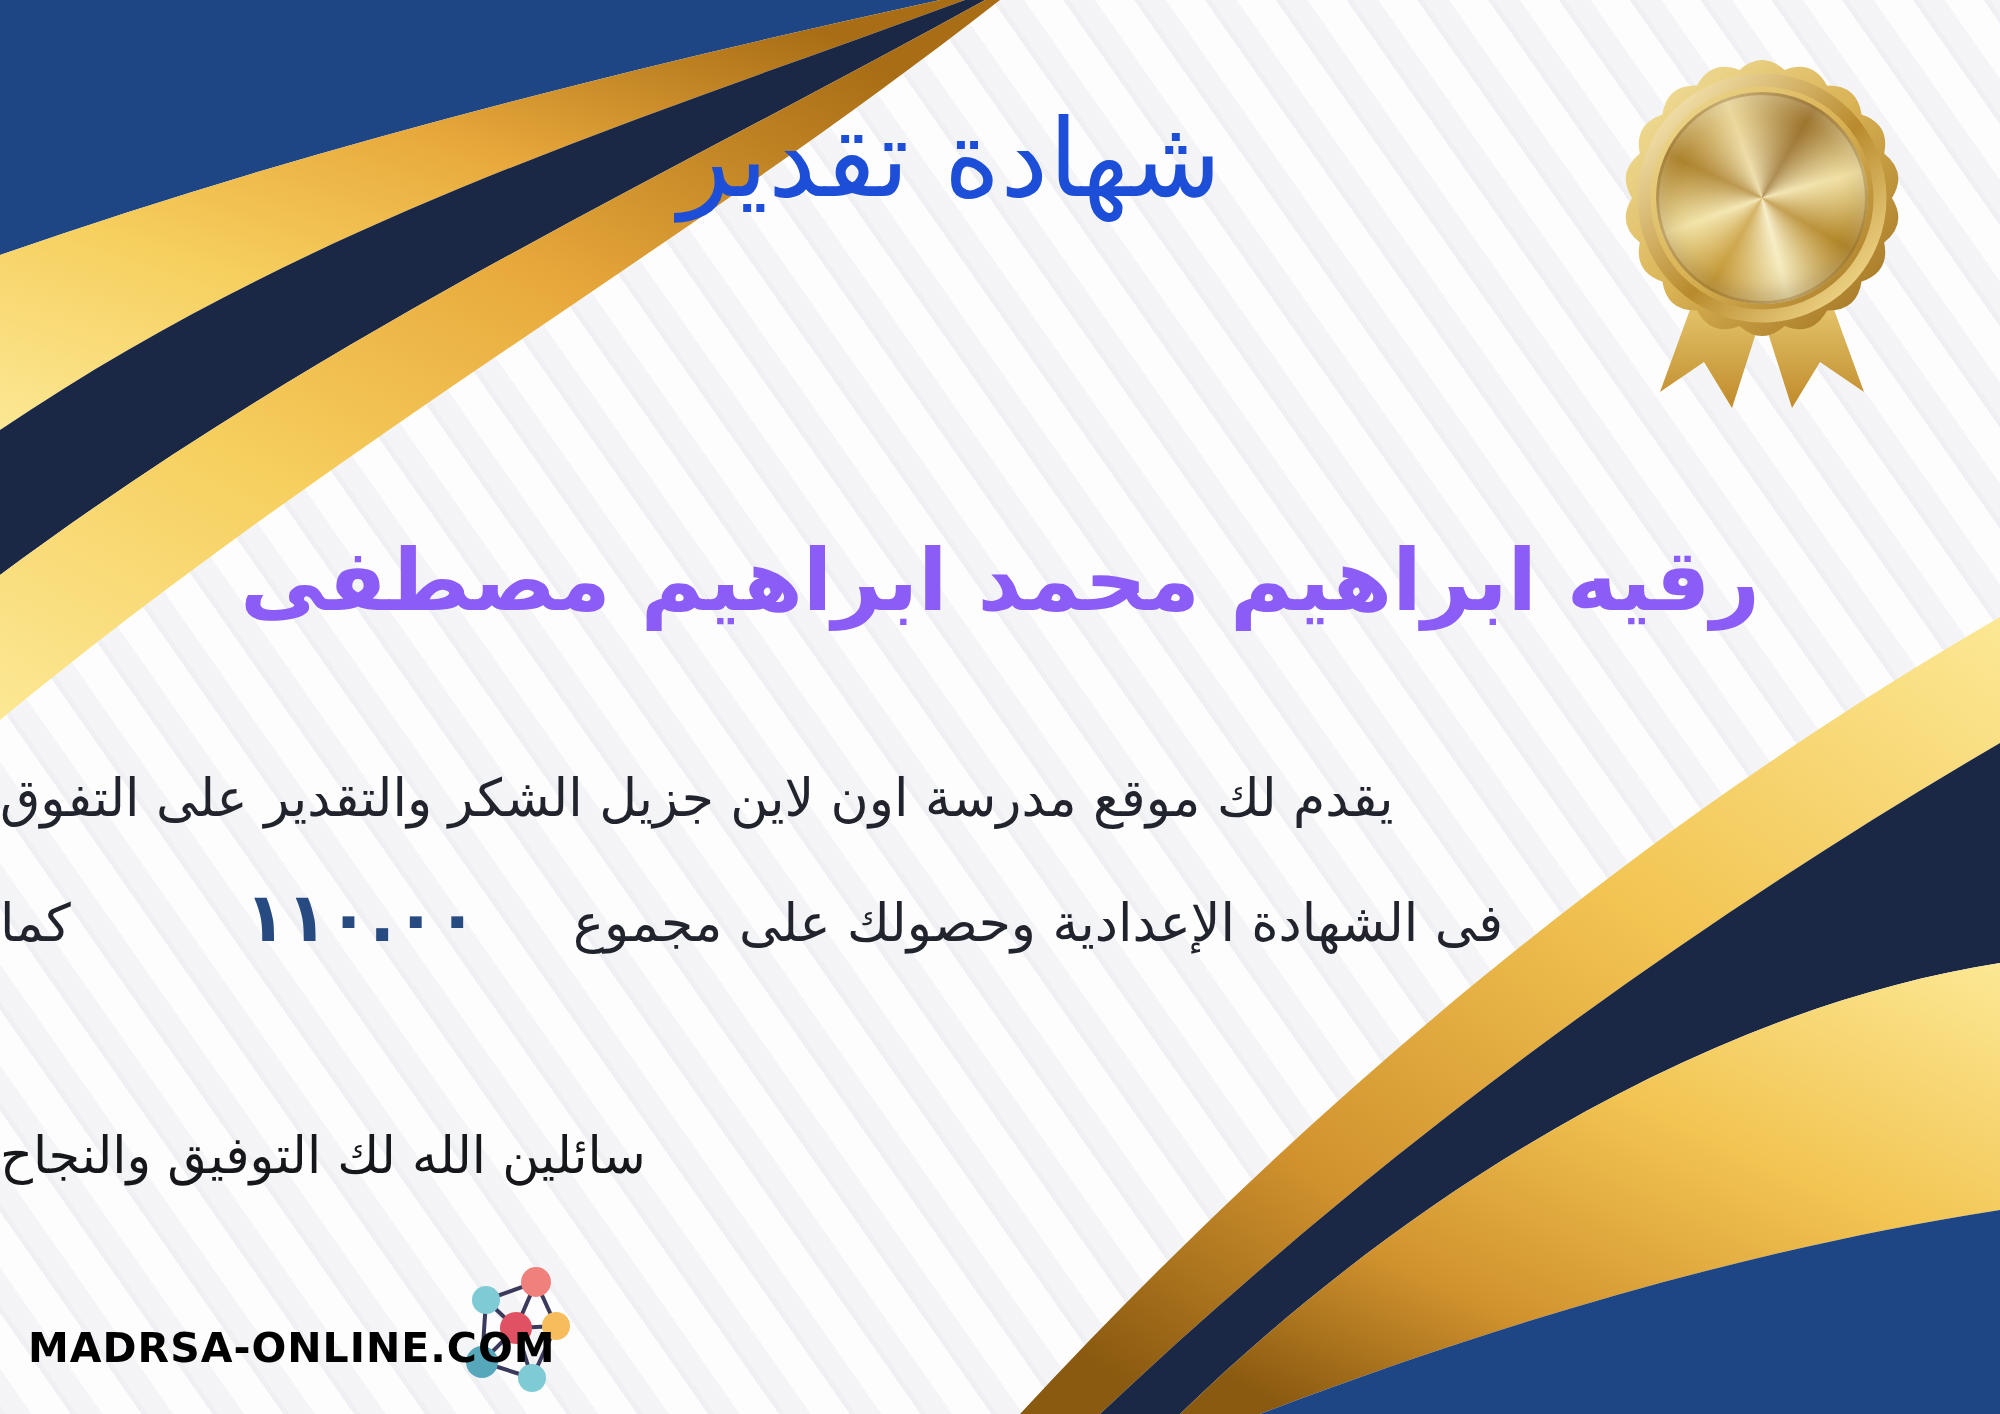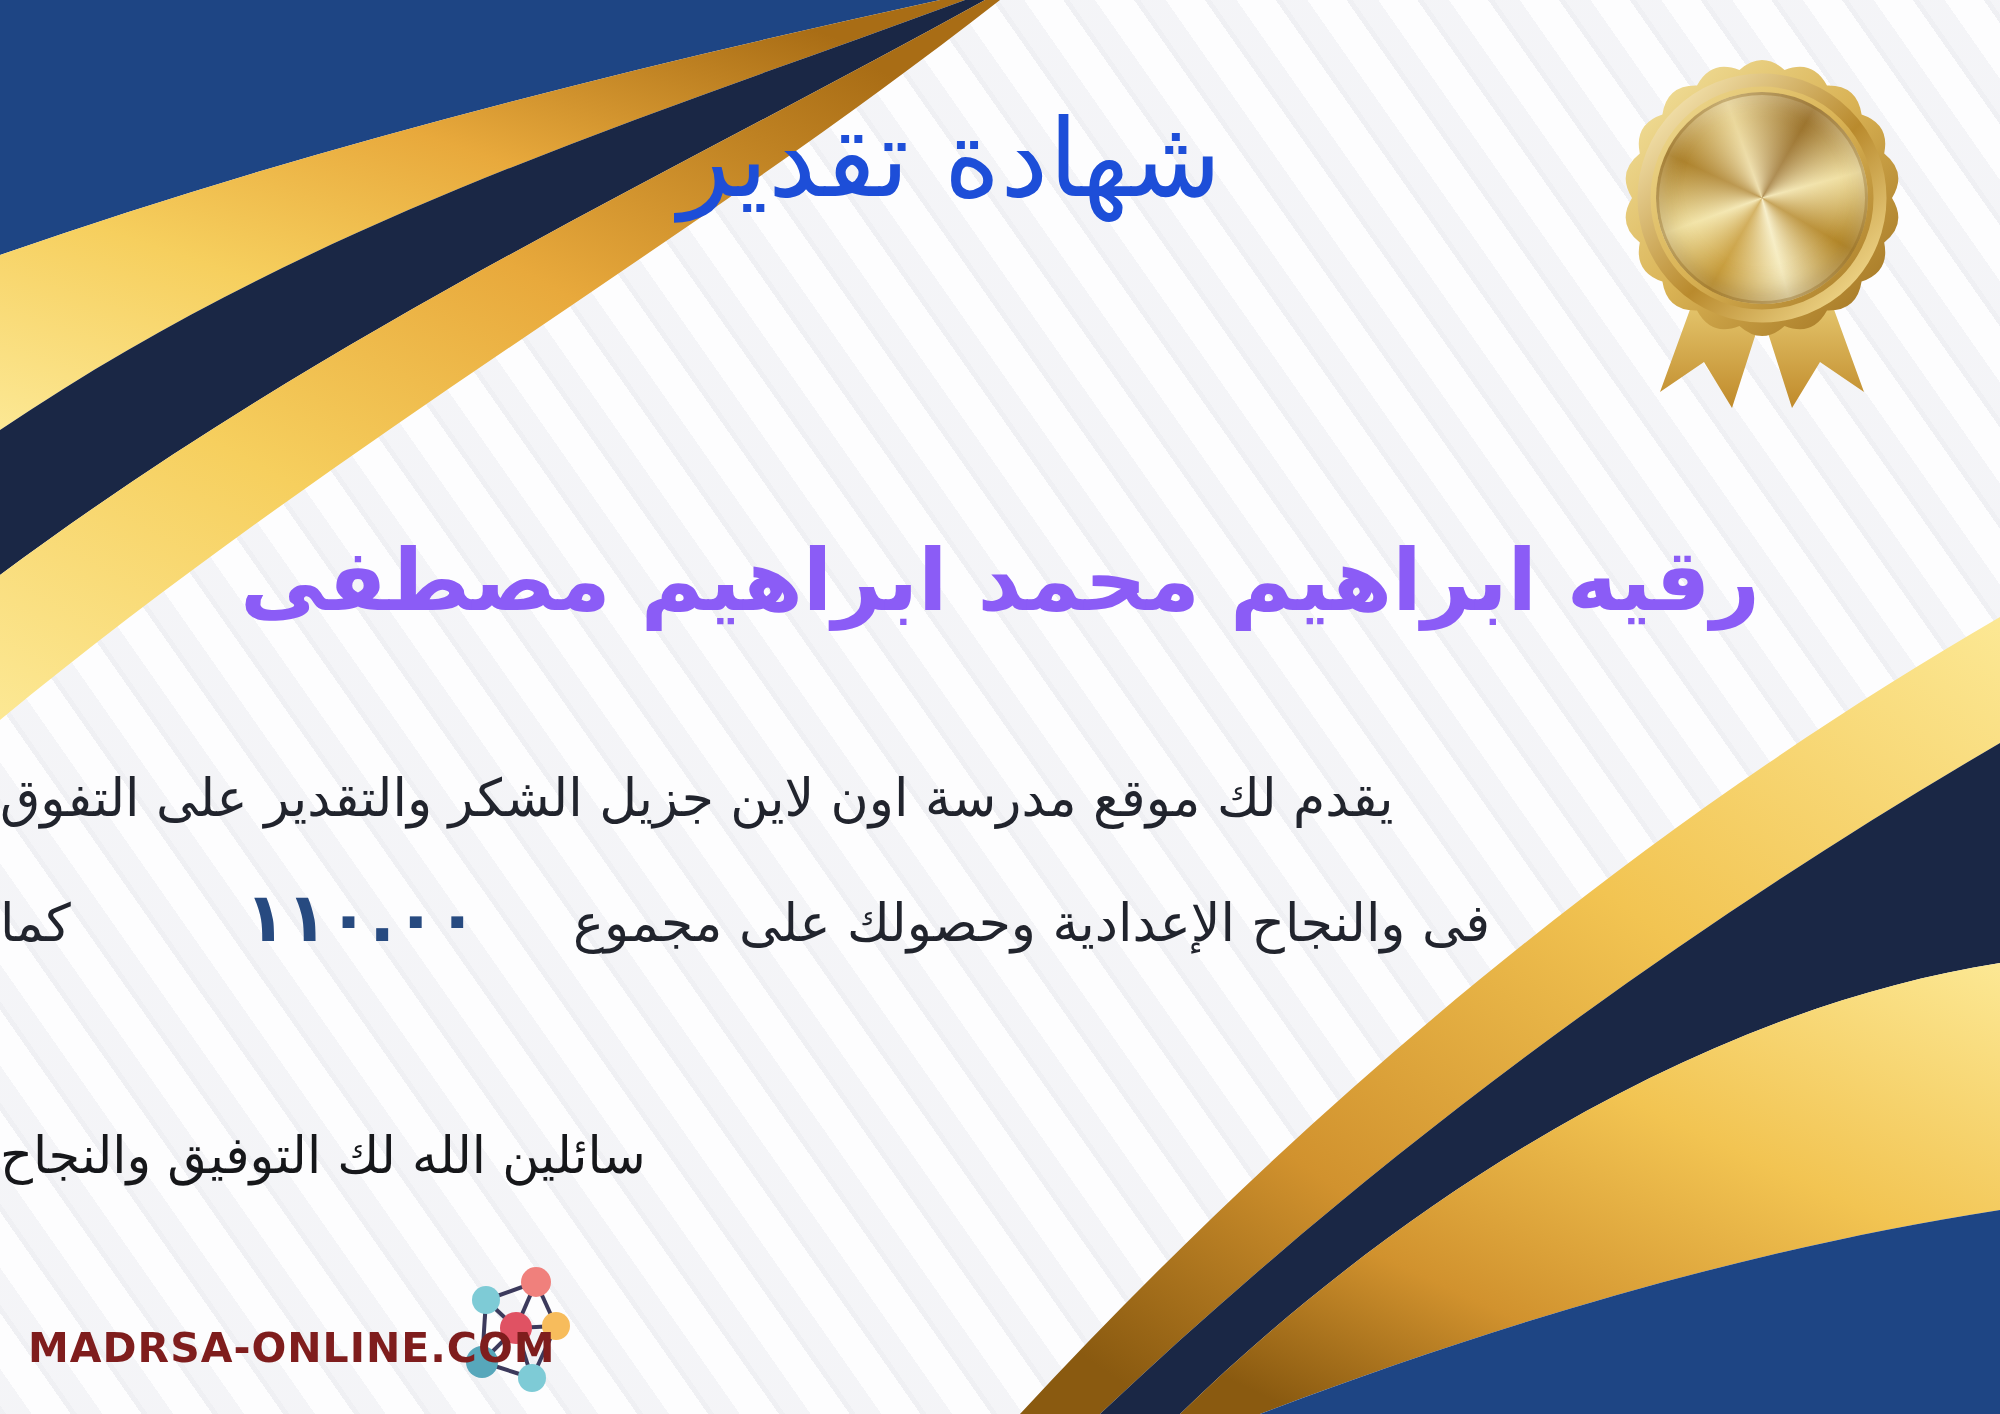--- a/index.html
+++ b/index.html
@@ -37,21 +37,21 @@
         font-size:51px;font-weight:500;color:#16171a;white-space:nowrap;}
   .gap1{display:inline-block;width:95px;}
   .gap2{display:inline-block;width:130px;}
   .score{color:#274a80;font-weight:bold;font-size:68px;margin-left:44px;}
 
   
   .logo{position:absolute;left:28px;top:1256px;width:540px;height:150px;}
   .logo-ar{position:absolute;right:112px;top:-4px;direction:rtl;
            font-size:55px;font-weight:bold;color:#ec6d72;white-space:nowrap;}
   .logo-en{position:absolute;left:0px;top:68px;
-           font-size:41px;font-weight:bold;color:#7f1d1d;letter-spacing:1px;white-space:nowrap;}
+           font-size:41px;font-weight:bold;color:#000000;letter-spacing:1px;white-space:nowrap;}
   .logo-icon{position:absolute;right:-8px;top:10px;width:112px;height:132px;}
 </style>
 </head>
 <body>
 
 <div class="stage">
 
   <div class="stripes"></div>
 
   <svg class="frame" viewBox="0 0 2000 1414" preserveAspectRatio="none">
@@ -105,21 +105,21 @@
     <div class="medal-face"></div>
   </div>
 
   <h1 class="title">شهادة تقدير</h1>
 
   <div class="name">رقيه ابراهيم محمد ابراهيم مصطفى</div>
 
   <div class="line l1">يقدم لك موقع مدرسة اون لاين جزيل الشكر  والتقدير على التفوق</div>
 
   <div class="line l2">
-    <span>فى والنجاح الإعدادية وحصولك على مجموع</span><span class="gap1"></span><span class="score">١١٠.٠٠</span><span class="gap2"></span><span>كما</span>
+    <span>فى الشهادة الإعدادية وحصولك على مجموع</span><span class="gap1"></span><span class="score">١١٠.٠٠</span><span class="gap2"></span><span>كما</span>
   </div>
 
 
   <div class="closing">سائلين الله لك التوفيق  والنجاح</div>
 
   <div class="logo">
     <svg class="logo-icon" viewBox="0 0 112 132">
       <g stroke="#3c3a5c" stroke-width="4" fill="none">
         <line x1="22" y1="34" x2="72" y2="16"></line>
         <line x1="22" y1="34" x2="52" y2="62"></line>

